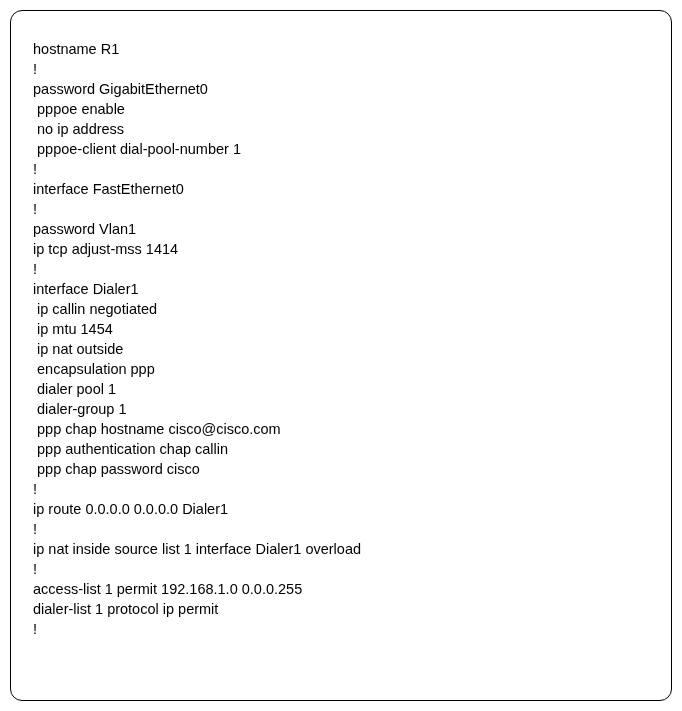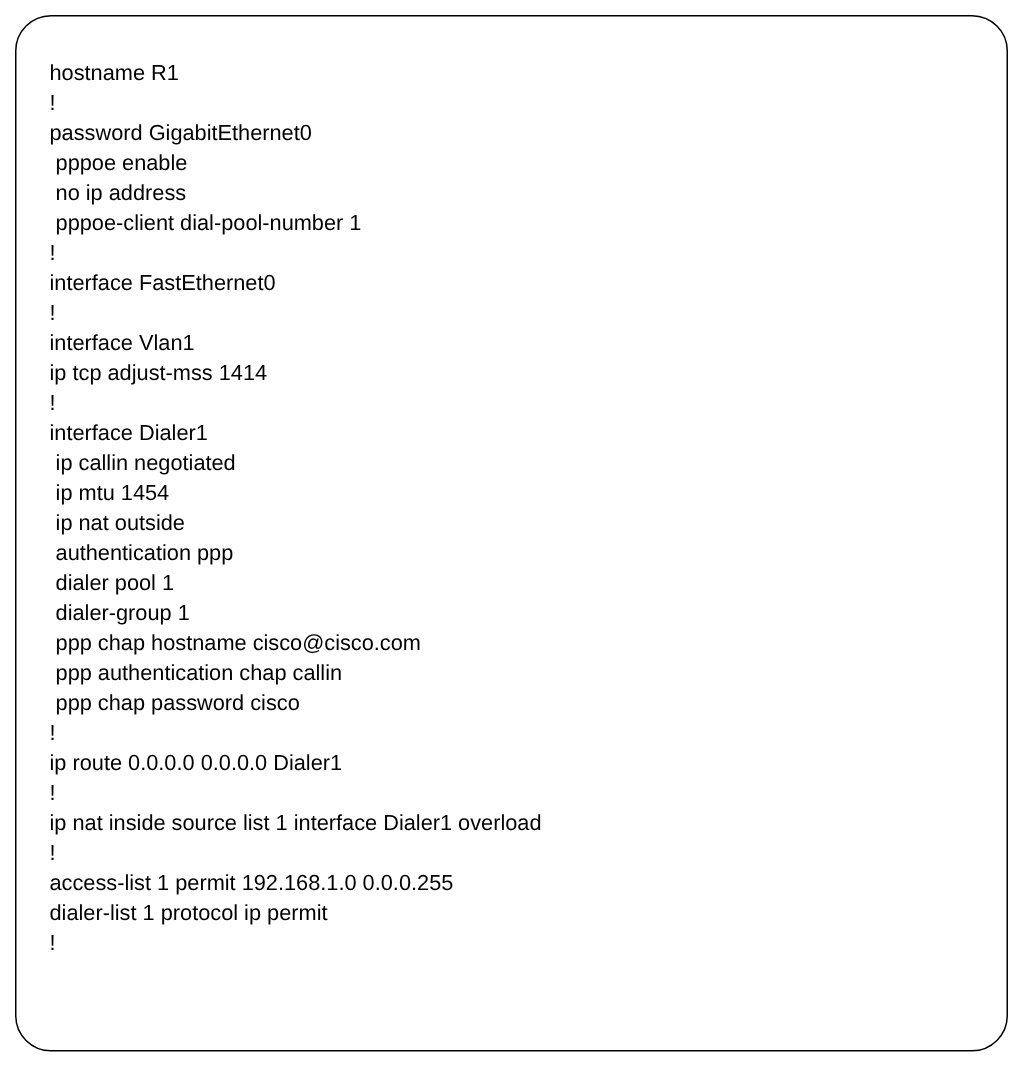--- a/index.html
+++ b/index.html
@@ -11,21 +11,21 @@
       background: #ffffff;
       width: 682px;
       height: 711px;
       padding: 10px;
       font-family: "Comic Sans MS", "Chalkboard SE", "Segoe Script", cursive, sans-serif;
     }
     .config-frame {
       width: 100%;
       height: 100%;
       border: 1.5px solid #000000;
-      border-radius: 24px;
+      border-radius: 12px;
       padding: 28px 20px 20px 22px;
       background: #ffffff;
     }
     .config-line {
       font-size: 14.5px;
       line-height: 20px;
       color: #000000;
       white-space: pre;
       font-weight: 400;
     }
@@ -36,28 +36,28 @@
 <div class="config-frame">
   <div class="config-line">hostname R1</div>
   <div class="config-line">!</div>
   <div class="config-line">password GigabitEthernet0</div>
   <div class="config-line"> pppoe enable</div>
   <div class="config-line"> no ip address</div>
   <div class="config-line"> pppoe-client dial-pool-number 1</div>
   <div class="config-line">!</div>
   <div class="config-line">interface FastEthernet0</div>
   <div class="config-line">!</div>
-  <div class="config-line">interface Vlan1</div>
+  <div class="config-line">password Vlan1</div>
   <div class="config-line">ip tcp adjust-mss 1414</div>
   <div class="config-line">!</div>
   <div class="config-line">interface Dialer1</div>
   <div class="config-line"> ip callin negotiated</div>
   <div class="config-line"> ip mtu 1454</div>
   <div class="config-line"> ip nat outside</div>
-  <div class="config-line"> authentication ppp</div>
+  <div class="config-line"> encapsulation ppp</div>
   <div class="config-line"> dialer pool 1</div>
   <div class="config-line"> dialer-group 1</div>
   <div class="config-line"> ppp chap hostname cisco@cisco.com</div>
   <div class="config-line"> ppp authentication chap callin</div>
   <div class="config-line"> ppp chap password cisco</div>
   <div class="config-line">!</div>
   <div class="config-line">ip route 0.0.0.0 0.0.0.0 Dialer1</div>
   <div class="config-line">!</div>
   <div class="config-line">ip nat inside source list 1 interface Dialer1 overload</div>
   <div class="config-line">!</div>

